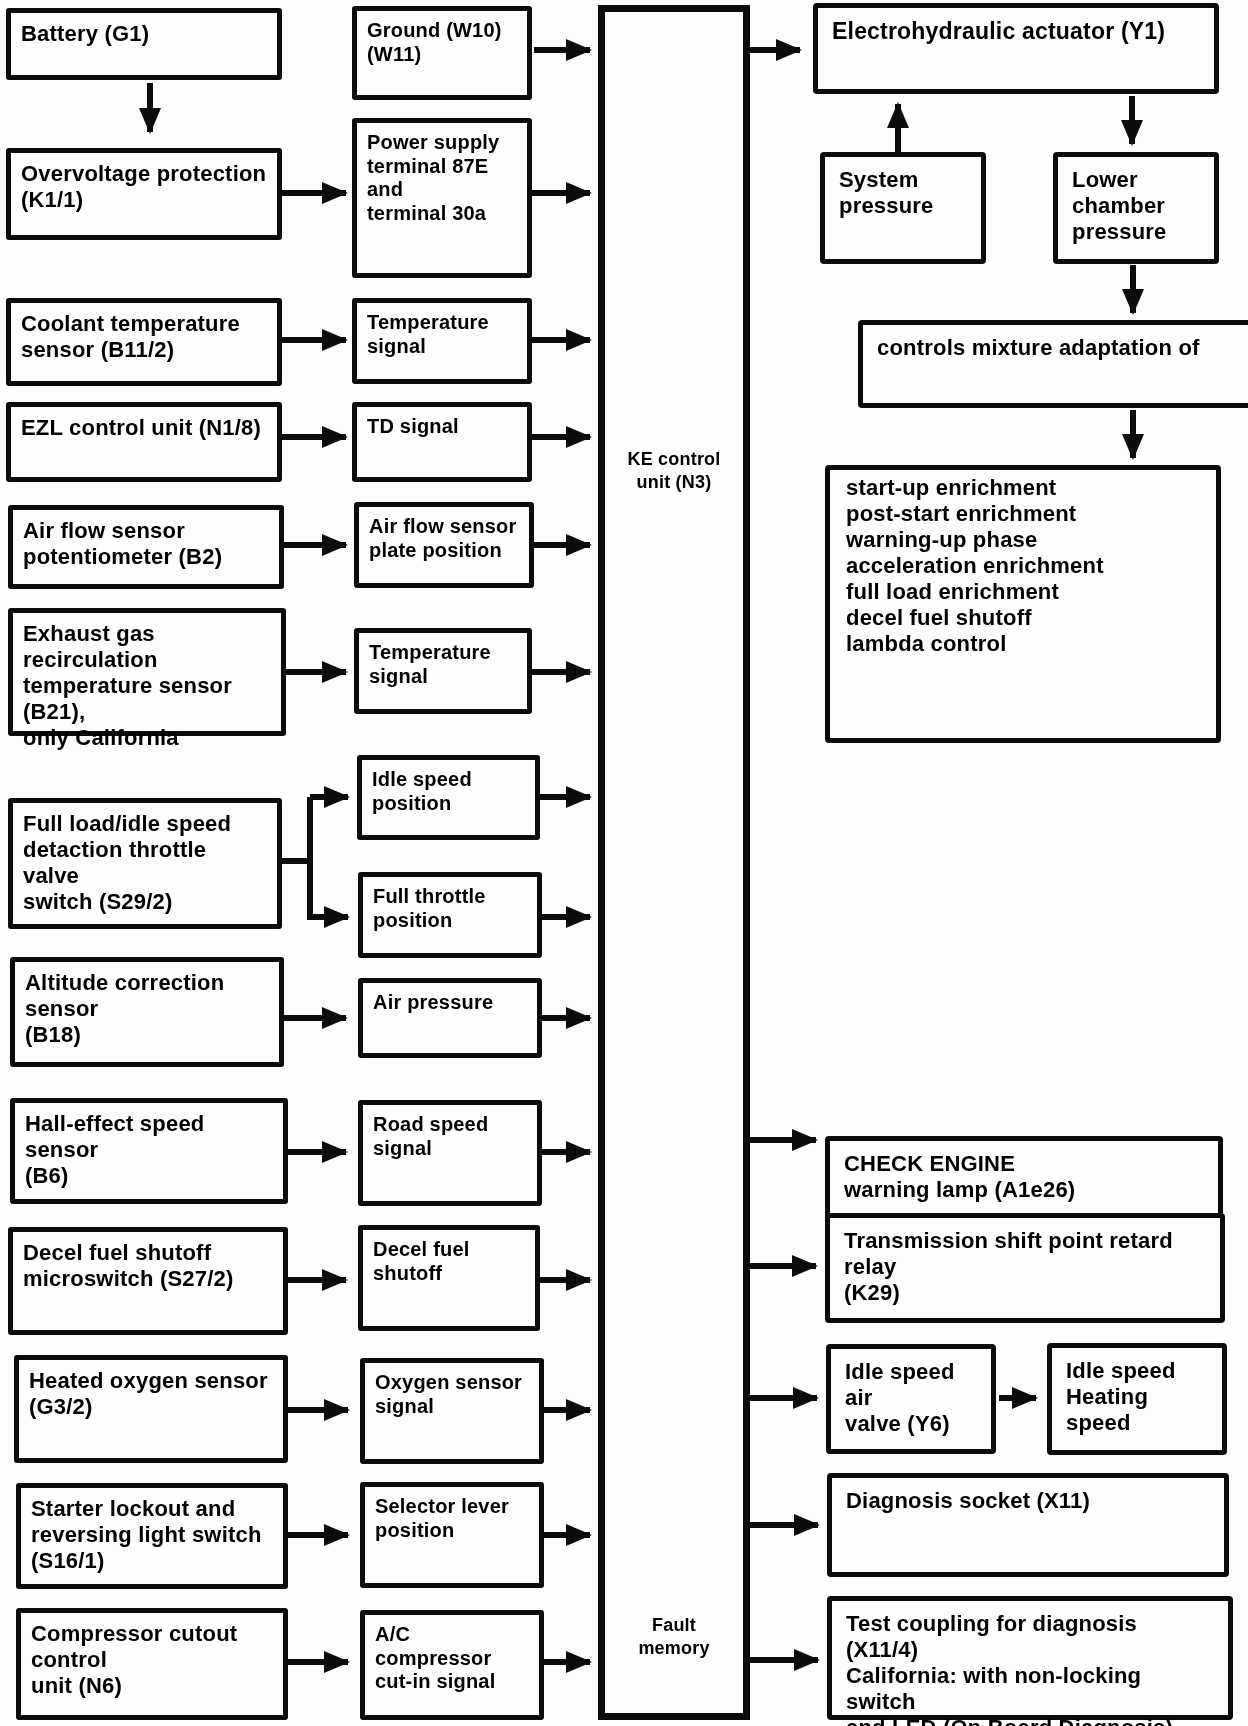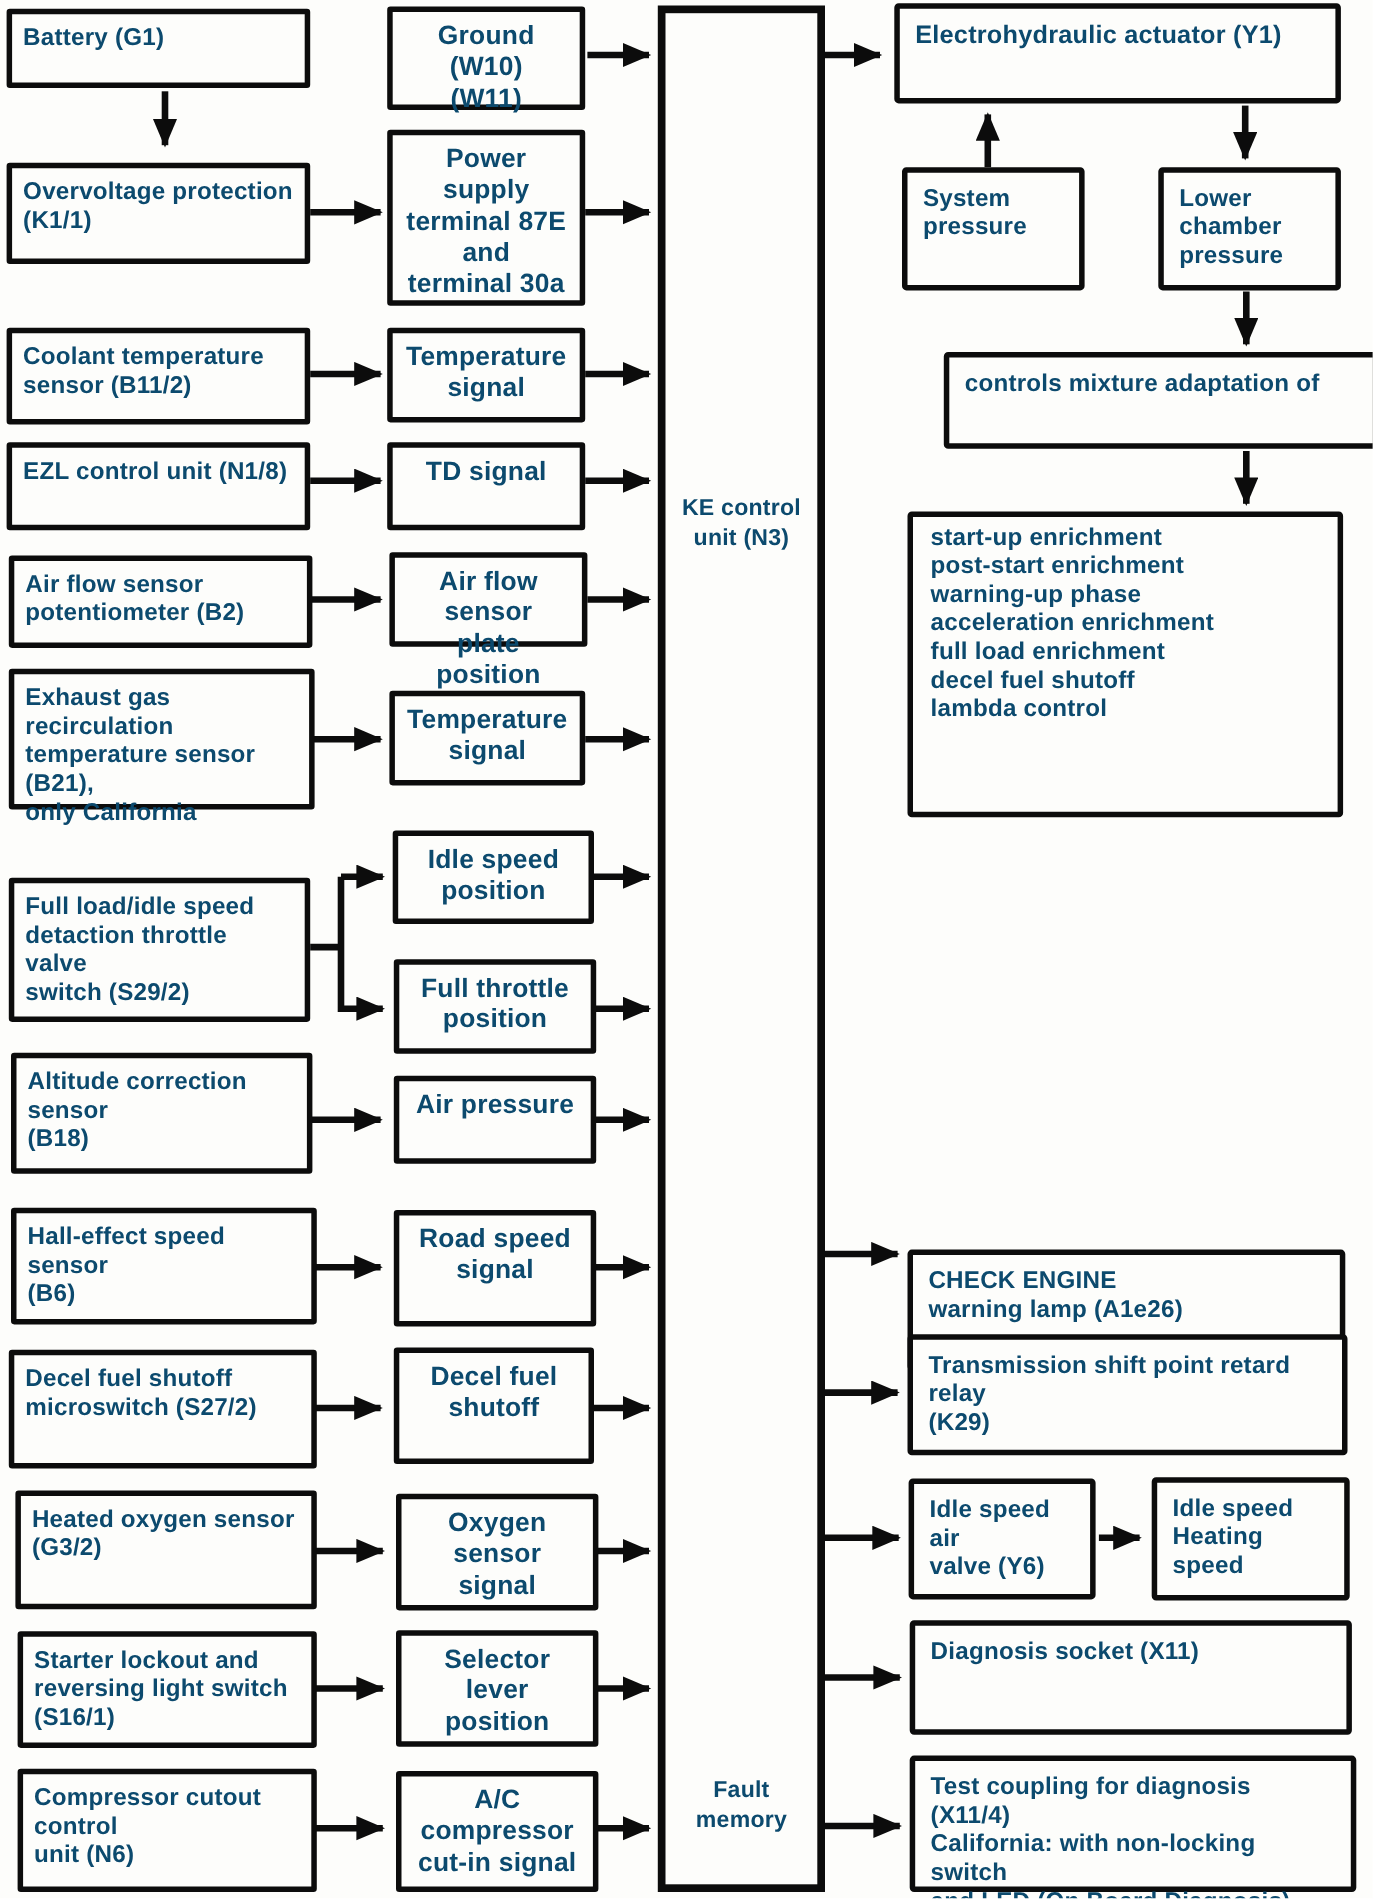--- a/index.html
+++ b/index.html
@@ -1,48 +1,48 @@
 <!DOCTYPE html>
 <html><head>
 <meta charset="utf-8">
 <style>
   html,body{margin:0;padding:0;background:#ffffff;}
   #page{
     position:relative;
     width:1248px;height:1726px;
     background:#fdfdfb;
     font-family:"Liberation Sans","DejaVu Sans",sans-serif;
-    color:#0c4a6e;
+    color:#000000;
     overflow:hidden;
   }
   .box{
     position:absolute;
     border:5px solid #0c0c0c;
     border-radius:3px;
     background:#fdfdfb;
     box-sizing:border-box;
     font-weight:700;
     white-space:pre-line;
     line-height:1.18;
     padding:8px 10px;
     letter-spacing:0.2px;
   }
   .c1{font-size:22px;}
-  .c2{font-size:24px;text-align:center;}
+  .c2{font-size:20px;}
   .rt{font-size:22px;padding:10px 14px;border-radius:4px;}
   .ke{
     position:absolute;
     border:7px solid #0c0c0c;
     background:#fdfdfb;
     box-sizing:border-box;
   }
   .ke-label{
     position:absolute;left:0;right:0;
     text-align:center;
-    font-weight:700;font-size:21px;line-height:1.3;
+    font-weight:700;font-size:18px;line-height:1.3;
     white-space:pre-line;letter-spacing:0.2px;
   }
   .wires{position:absolute;left:0;top:0;}
   .wires path{stroke:#0c0c0c;stroke-width:6;fill:none;}
   .wires path.dash{stroke-width:5;stroke-dasharray:16 11;}
 </style>
 </head>
 <body>
 
 <div id="page">

